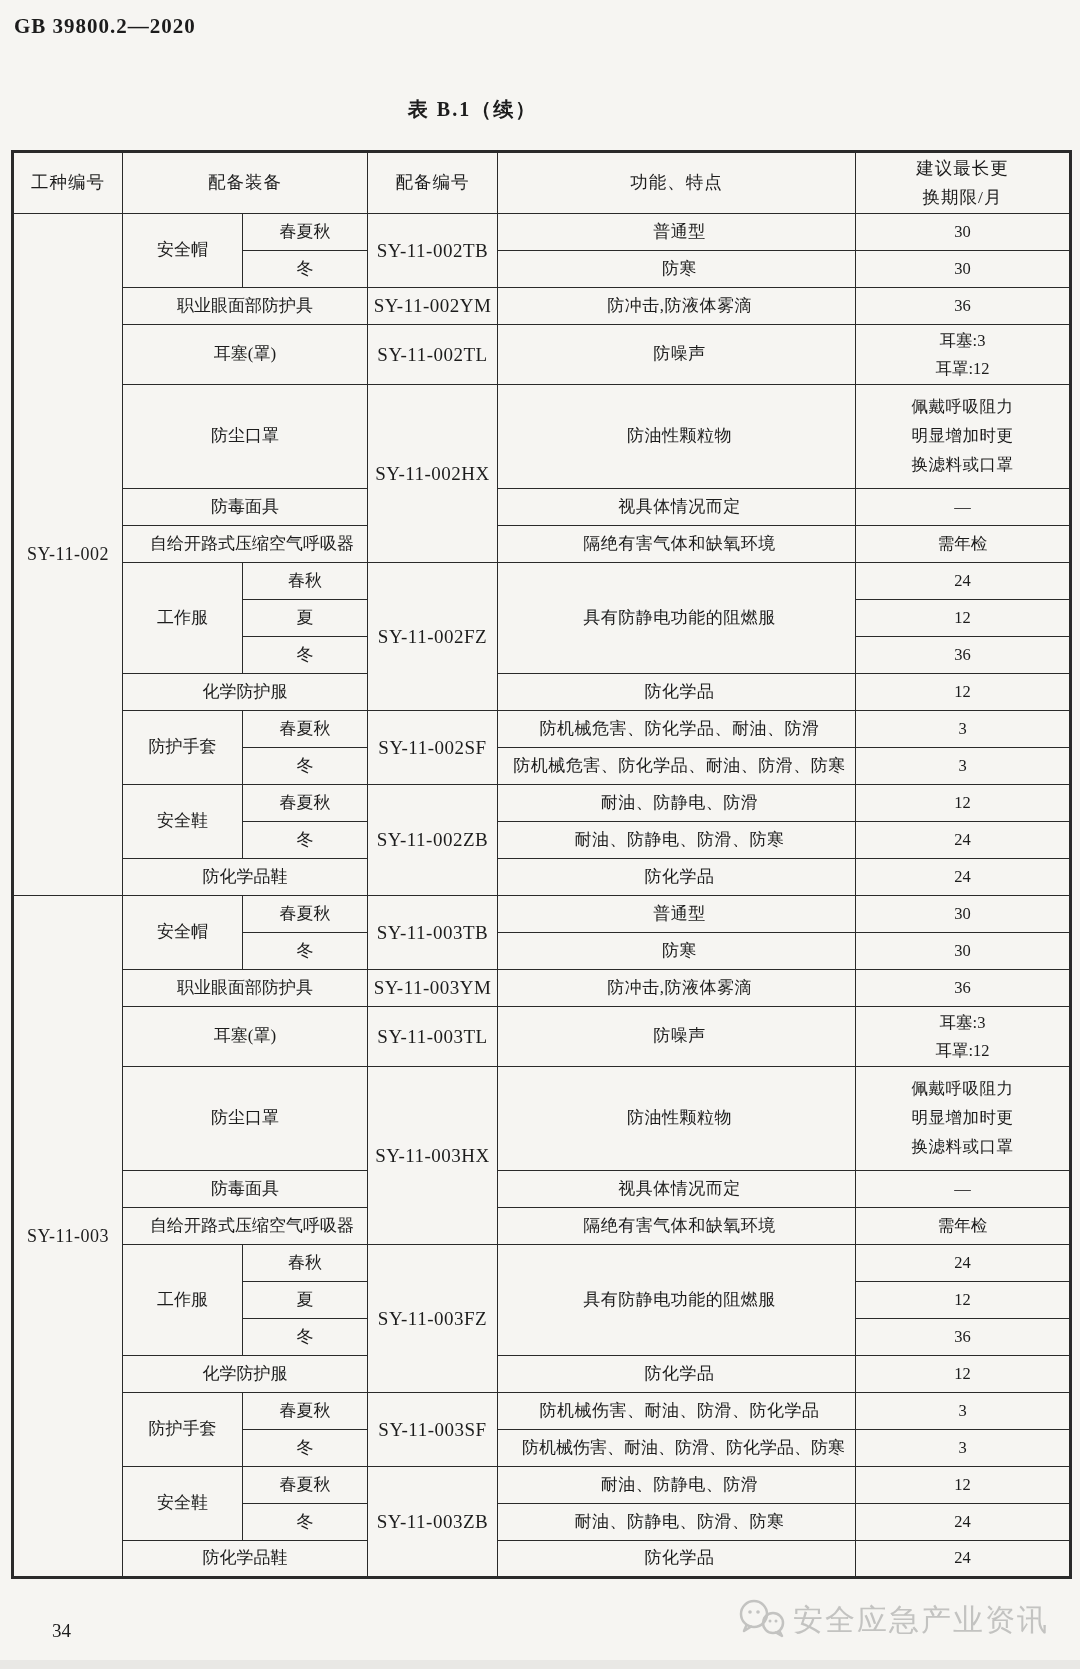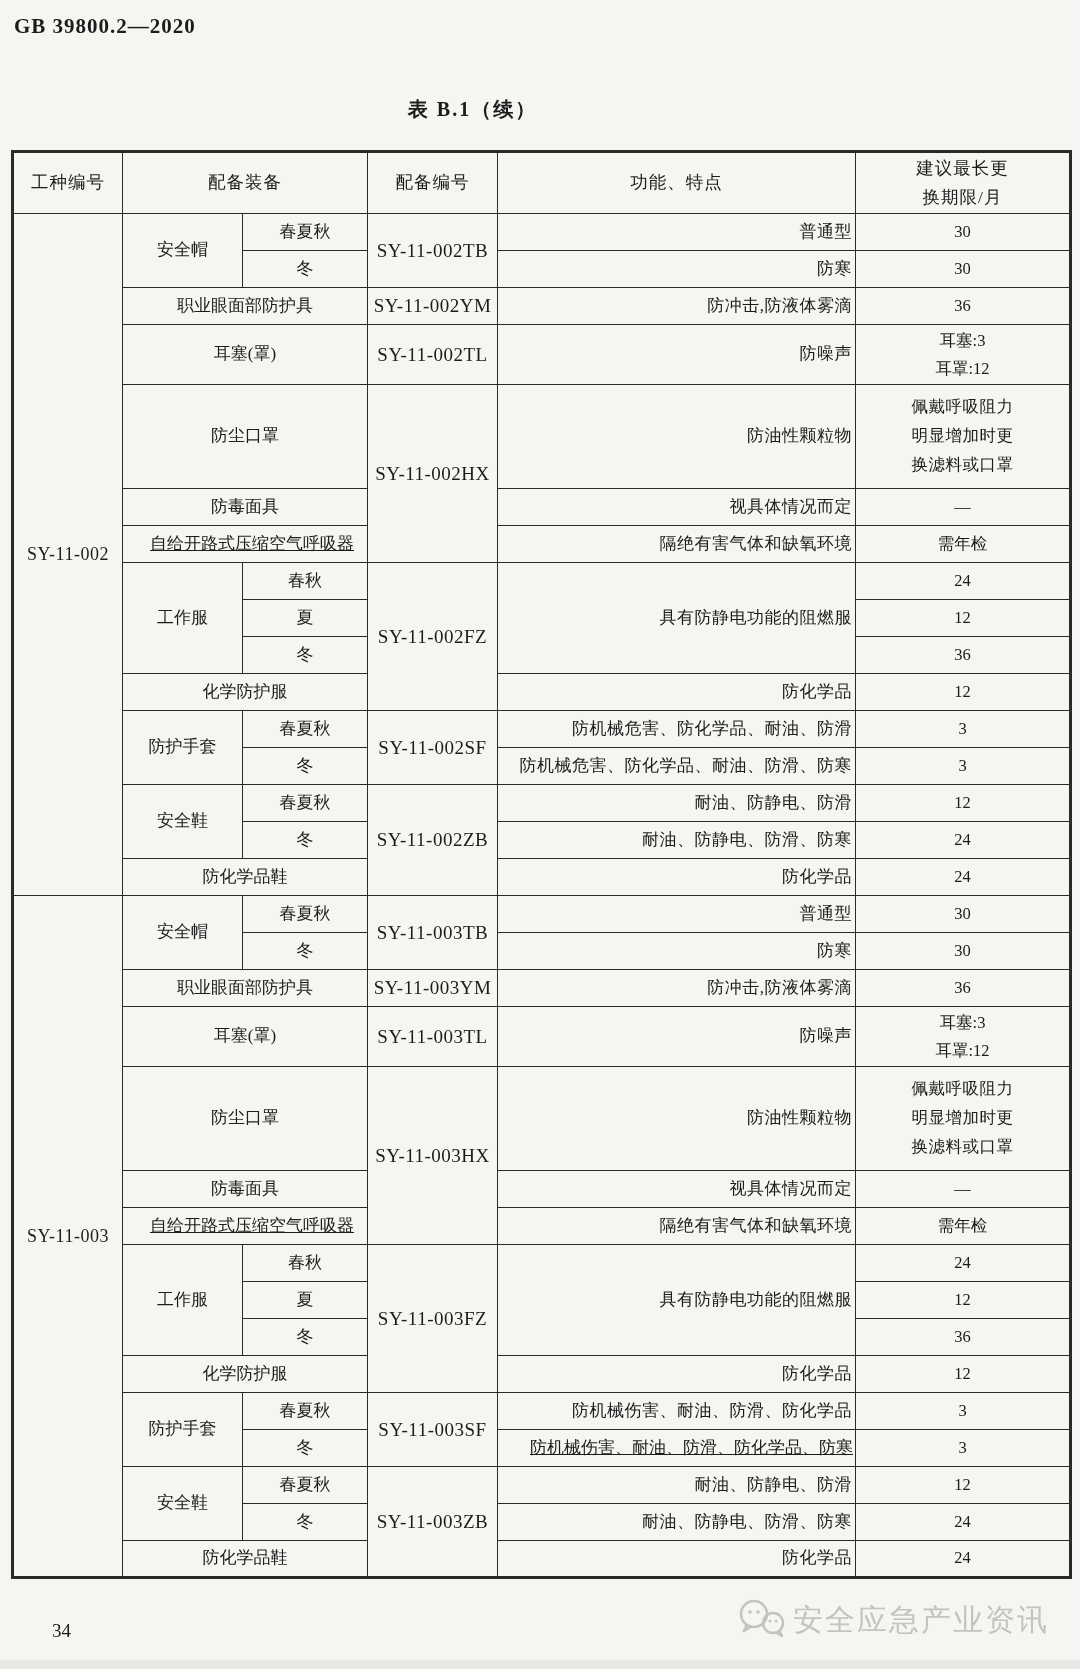--- a/index.html
+++ b/index.html
@@ -28,32 +28,32 @@
   td,th{
     border:1.5px solid #2a2a2a;
     padding:1px 3px;
     font-size:17px;
     font-weight:normal;
     overflow:hidden;
     line-height:1.35;
   }
   table{border:3px solid #2a2a2a;}
   .c{text-align:center;vertical-align:middle;}
-  .f{text-align:right;vertical-align:middle;padding-left:9px;letter-spacing:0.5px;}
+  .f{text-align:center;vertical-align:middle;padding-left:9px;letter-spacing:0.5px;}
   .hdr{height:62px;}
   .hdr td{font-size:17.5px;letter-spacing:1px;}
   .r-std{height:37px;}
   .r-ear{height:60px;}
   .r-dust{height:104px;}
   .jobcode{font-size:18px;letter-spacing:0.5px;}
   .eqno{font-size:19px;letter-spacing:0.5px;}
   .two-line div{line-height:1.65;}
   .three-line div{line-height:1.75;font-size:16.5px;letter-spacing:0.5px;}
   .months{font-size:16.5px;}
-  .tight{letter-spacing:0;padding-left:16px;padding-right:2px;text-decoration:underline;}
+  .tight{letter-spacing:0;padding-left:16px;padding-right:2px;}
   .pg-num{
     position:absolute;left:52px;top:1620px;font-size:19px;
   }
   .watermark{
     position:absolute;left:735px;top:1597px;
     display:flex;align-items:center;gap:6px;
     color:#c3c3c1;
   }
   .watermark .wm-text{
     font-size:30px;letter-spacing:2px;

